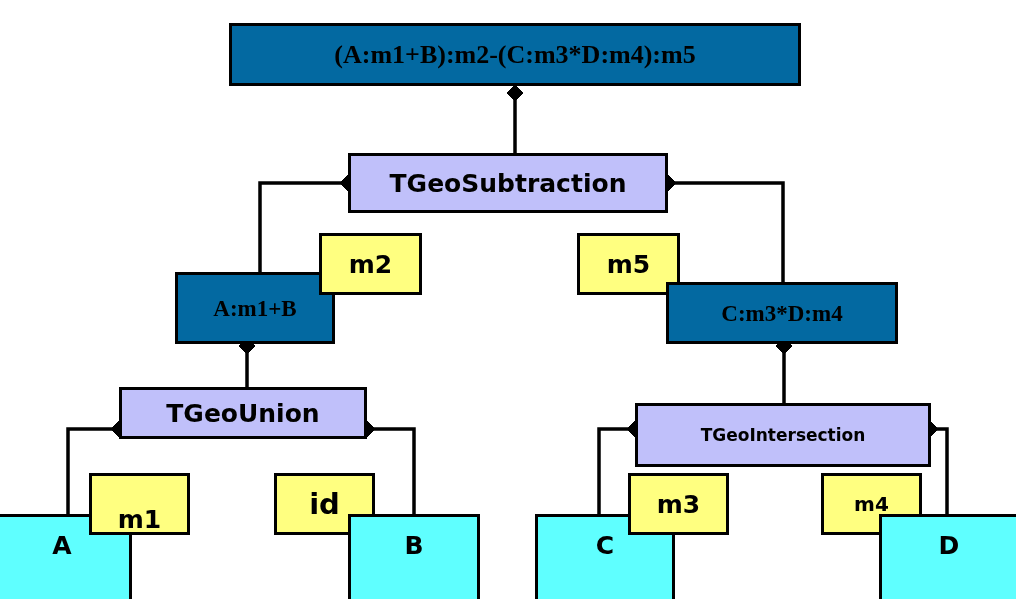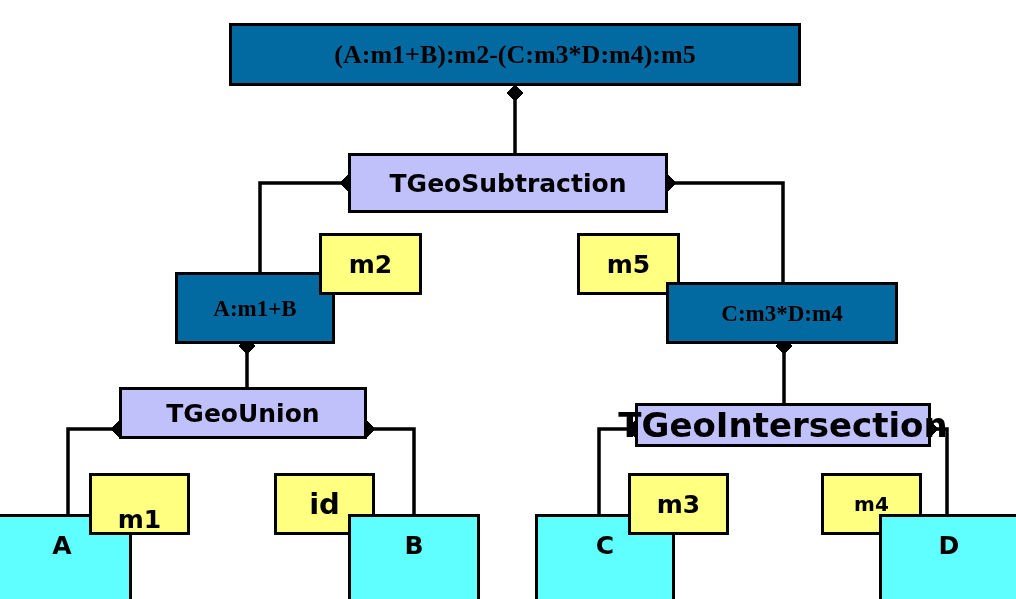--- a/index.html
+++ b/index.html
@@ -106,21 +106,21 @@
   <div class="node matrix z-low" style="left:577px; top:233px; width:103px; height:62px; font-size:25px;">
     <span class="label">m5</span>
   </div>
   <div class="node expr z-mid" style="left:666px; top:282px; width:232px; height:62px; font-size:23px;">
     <span class="label">C:m3*D:m4</span>
   </div>
 
   <div class="node op z-mid" style="left:119px; top:387px; width:248px; height:52px; font-size:25px;">
     <span class="label">TGeoUnion</span>
   </div>
-  <div class="node op z-mid" style="left:635px; top:403px; width:296px; height:44px; font-size:34px;">
+  <div class="node op z-mid" style="left:635px; top:403px; width:296px; height:64px; font-size:17px;">
     <span class="label">TGeoIntersection</span>
   </div>
 
   <div class="node shape z-low" style="left:-8px; top:514px; width:140px; height:100px; font-size:25px; align-items:flex-start; padding-top:16px;">
     <span class="label">A</span>
   </div>
   <div class="node matrix z-mid" style="left:89px; top:473px; width:101px; height:62px; font-size:25px;align-items:flex-end;">
     <span class="label">m1</span>
   </div>
 

